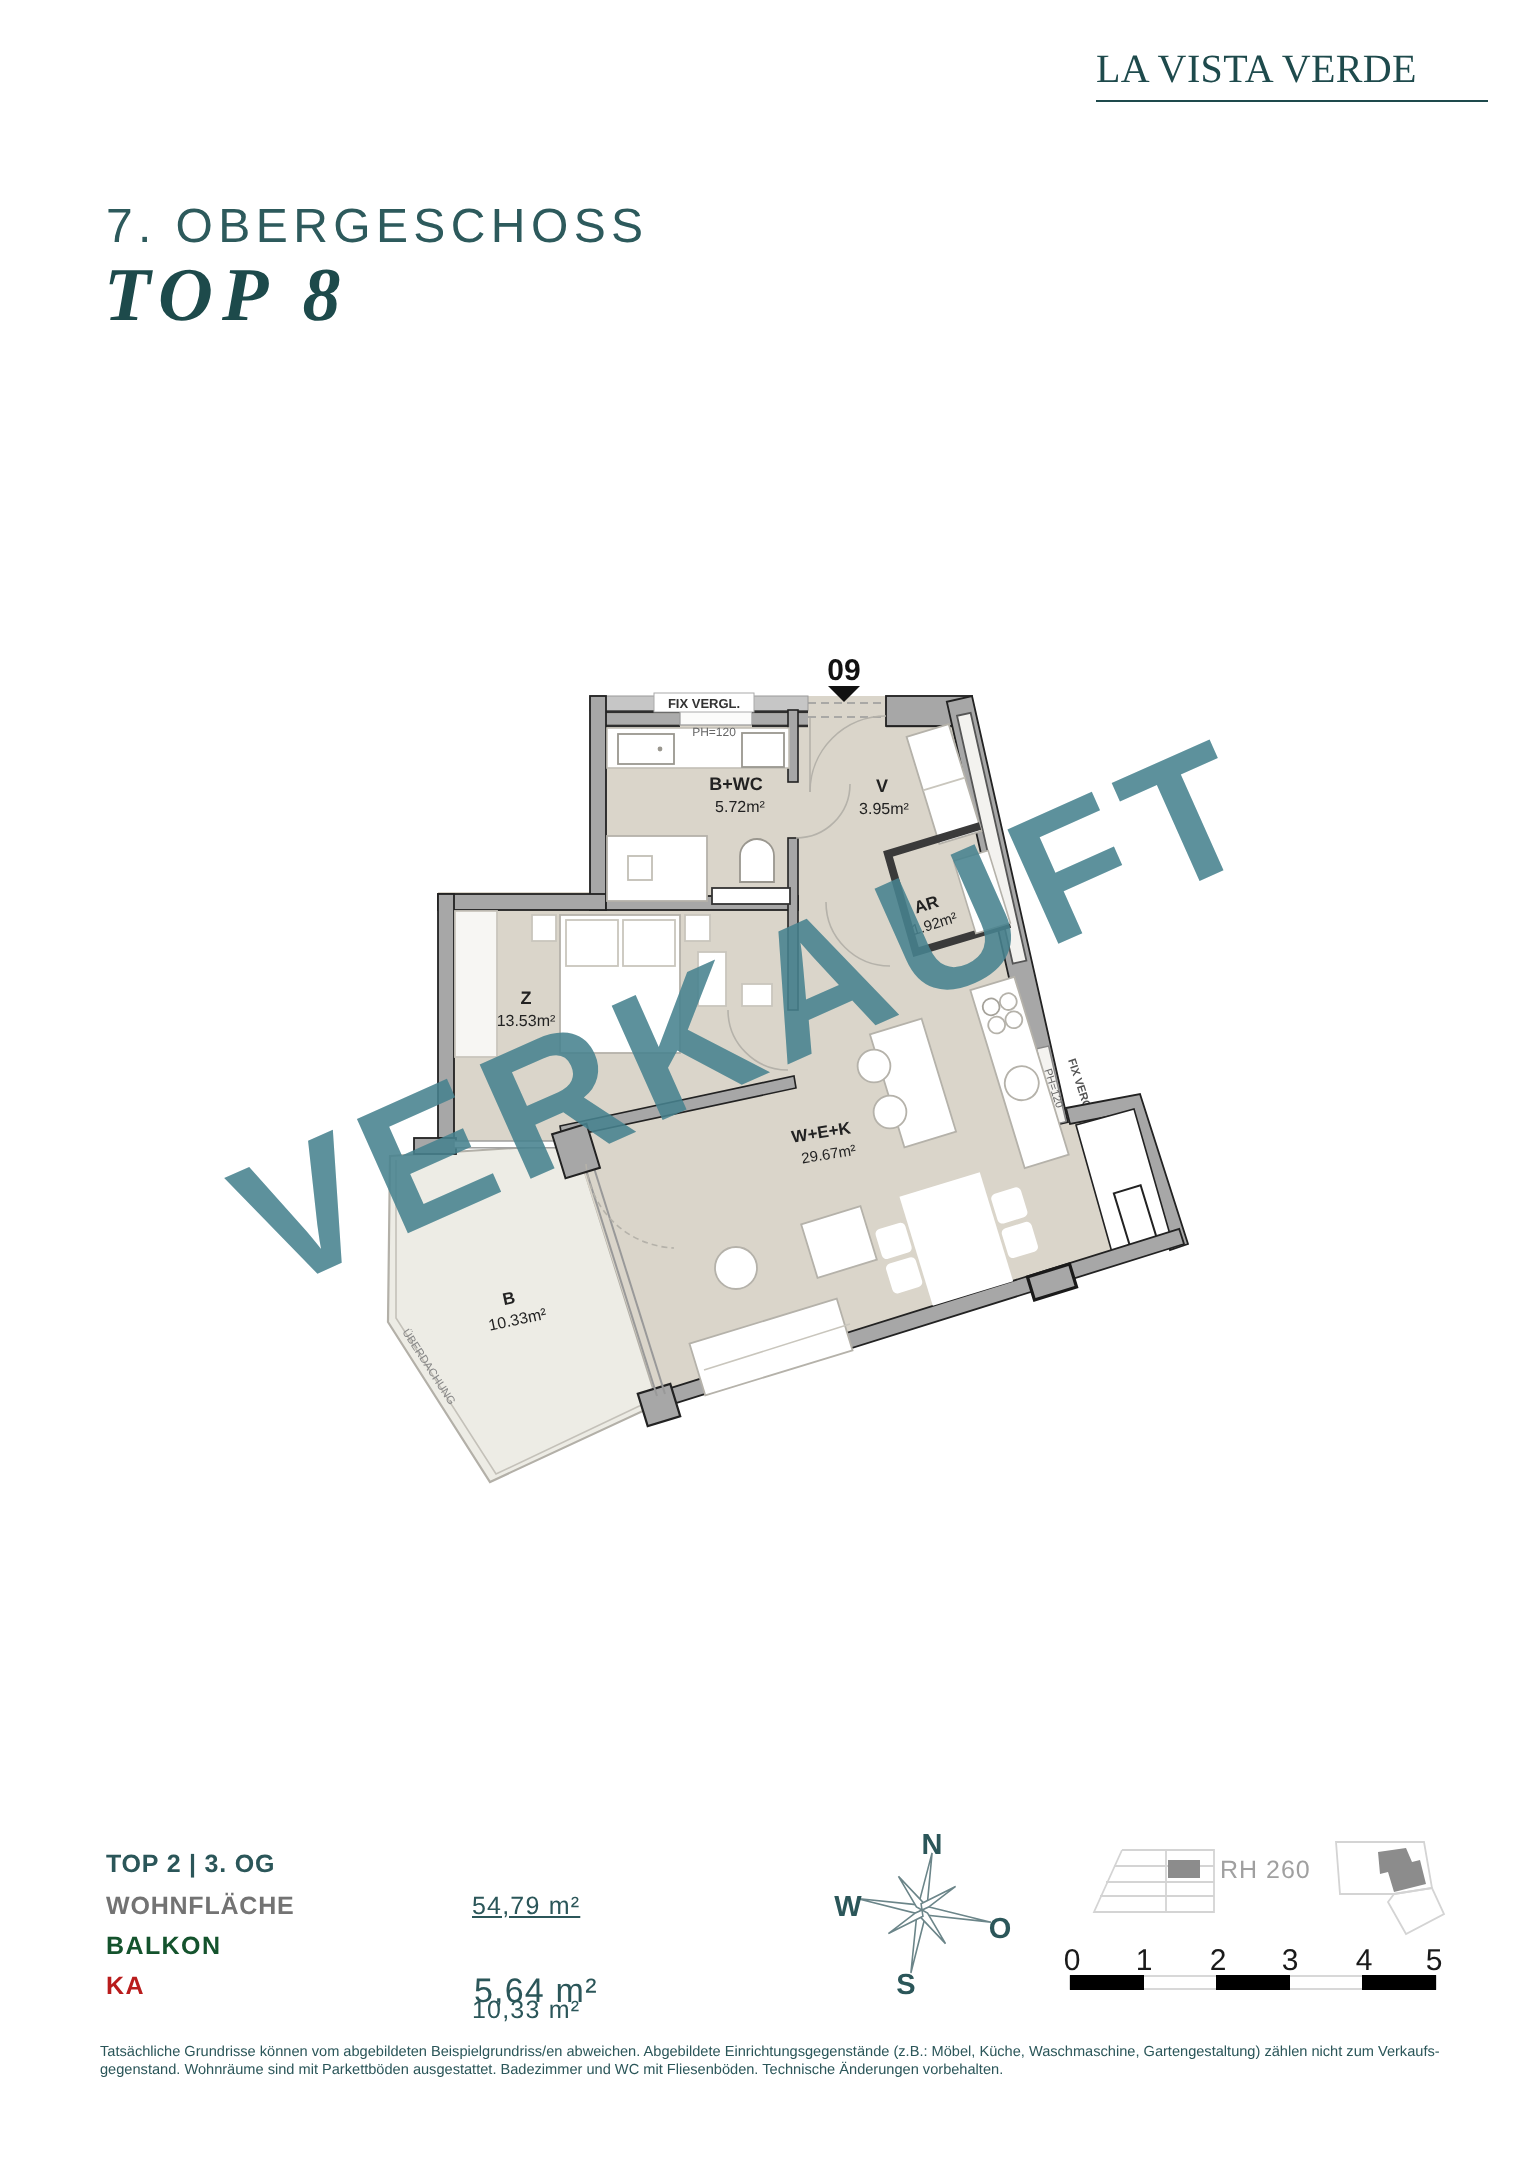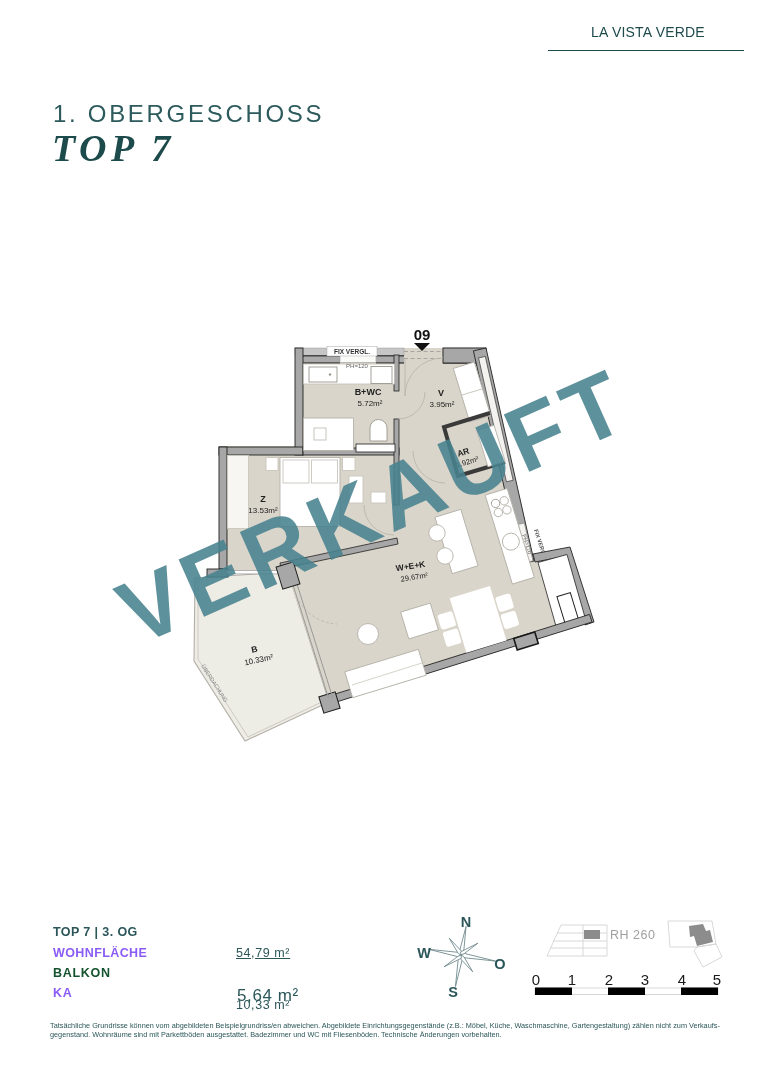--- a/index.html
+++ b/index.html
@@ -2,27 +2,27 @@
 <html><head>
 <meta charset="utf-8">
 <style>
   html,body{margin:0;padding:0;background:#fff;}
   body{width:768px;height:1086px;position:relative;overflow:hidden;font-family:"Liberation Sans",sans-serif;}
   .abs{position:absolute;}
 </style>
 </head>
 <body>
 
-<div class="abs" style="left:548px;top:24px;width:200px;font-family:Liberation Sans, sans-serif;font-size:14px;color:#1e4a4c;letter-spacing:0.2px;white-space:nowrap;text-align:center;">LA VISTA VERDE</div>
+<div class="abs" style="left:548px;top:24px;width:200px;font-family:Liberation Serif, serif;font-size:20px;color:#1e4a4c;letter-spacing:0.2px;white-space:nowrap;">LA VISTA VERDE</div>
 
 <div class="abs" style="left:548px;top:49.5px;width:196px;height:1.4px;background:#1e4a4c;"></div>
 
-<div class="abs" style="left:53px;top:100px;font-size:24px;color:#2d5a5c;letter-spacing:2.7px;white-space:nowrap;">1. OBERGESCHOSS</div>
-
-<div class="abs" style="left:52px;top:126px;font-family:'Liberation Serif',serif;font-style:italic;font-weight:bold;font-size:38px;color:#1d4a4b;letter-spacing:4.5px;">TOP 7</div>
+<div class="abs" style="left:53px;top:100px;font-size:24px;color:#2d5a5c;letter-spacing:2.7px;white-space:nowrap;">7. OBERGESCHOSS</div>
+
+<div class="abs" style="left:52px;top:126px;font-family:'Liberation Serif',serif;font-style:italic;font-weight:bold;font-size:38px;color:#1d4a4b;letter-spacing:4.5px;">TOP 8</div>
 
 <svg class="abs" style="left:0;top:0" width="768" height="1086" viewBox="0 0 768 1086">
 
 <polygon points="195,578 288,572 329,702 245,741 194,661" fill="#edece5" stroke="#b3b0a8" stroke-width="1.1"></polygon>
 <polyline points="198,580 198,659 248,737 326,700" fill="none" stroke="#c4c1b9" stroke-width="0.8"></polyline>
 
 <polygon points="295,348 486,348 534,560 568,549 592,622 330,704 288,574 219,574 219,446 295,446" fill="#dad5ca"></polygon>
 
 <rect x="303" y="363" width="92" height="85" fill="#dad5ca"></rect>
 
@@ -203,29 +203,29 @@
 <g transform="rotate(-12 255 652)">
       <text x="255" y="652" font-size="8.5" fill="#222" text-anchor="middle" font-weight="bold">B</text>
 <text x="257" y="663" font-size="8" fill="#222" text-anchor="middle">10.33m²</text>
     </g>
 
 <text transform="translate(201,666) rotate(57)" font-size="5.6" fill="#888">ÜBERDACHUNG</text>
 
 <text transform="translate(137,646.5) rotate(-24)" font-size="91" font-weight="bold" fill="#47828e" fill-opacity="0.88" letter-spacing="6.5">VERKAUFT</text>
 </svg>
 
-<div class="abs" style="left:53px;top:925px;font-size:12.5px;font-weight:bold;color:#2b5659;letter-spacing:0.4px;">TOP 7 | 3. OG</div>
-
-<div class="abs" style="left:53px;top:945.5px;font-size:12.5px;font-weight:bold;color:#8b5cf6;letter-spacing:0.4px;">WOHNFLÄCHE</div>
+<div class="abs" style="left:53px;top:925px;font-size:12.5px;font-weight:bold;color:#2b5659;letter-spacing:0.4px;">TOP 2 | 3. OG</div>
+
+<div class="abs" style="left:53px;top:945.5px;font-size:12.5px;font-weight:bold;color:#737373;letter-spacing:0.4px;">WOHNFLÄCHE</div>
 <div class="abs" style="left:236px;top:945.5px;font-size:12.5px;color:#2b5659;letter-spacing:0.6px;text-decoration:underline;">54,79 m²</div>
 
 <div class="abs" style="left:53px;top:965.5px;font-size:12.5px;font-weight:bold;color:#14532d;letter-spacing:0.7px;">BALKON</div>
 <div class="abs" style="left:236px;top:965.5px;font-size:12.5px;color:#2b5659;letter-spacing:0.6px;margin-top:32px;">10,33 m²</div>
 
-<div class="abs" style="left:53px;top:985.5px;font-size:12.5px;font-weight:bold;color:#8b5cf6;letter-spacing:0.7px;">KA</div>
+<div class="abs" style="left:53px;top:985.5px;font-size:12.5px;font-weight:bold;color:#b91c1c;letter-spacing:0.7px;">KA</div>
 <div class="abs" style="left:237px;top:985.5px;font-size:17px;color:#2b5659;letter-spacing:0.6px;">5,64 m²</div>
 
 <svg class="abs" style="left:0;top:0" width="768" height="1086" viewBox="0 0 768 1086">
 
 <g transform="rotate(10 461 955)" stroke="#6b8589" stroke-width="0.8" fill="#fff">
 <polygon points="458.8,952.8 461,926 463.2,952.8 461,955"></polygon>
 <polygon points="458.8,957.2 461,987 463.2,957.2 461,955"></polygon>
 <polygon points="458.8,952.8 428,955 458.8,957.2 461,955"></polygon>
 <polygon points="463.2,952.8 496,955 463.2,957.2 461,955"></polygon>
 <polygon points="461,955 458,954 446.5,940.5 462,952"></polygon>

